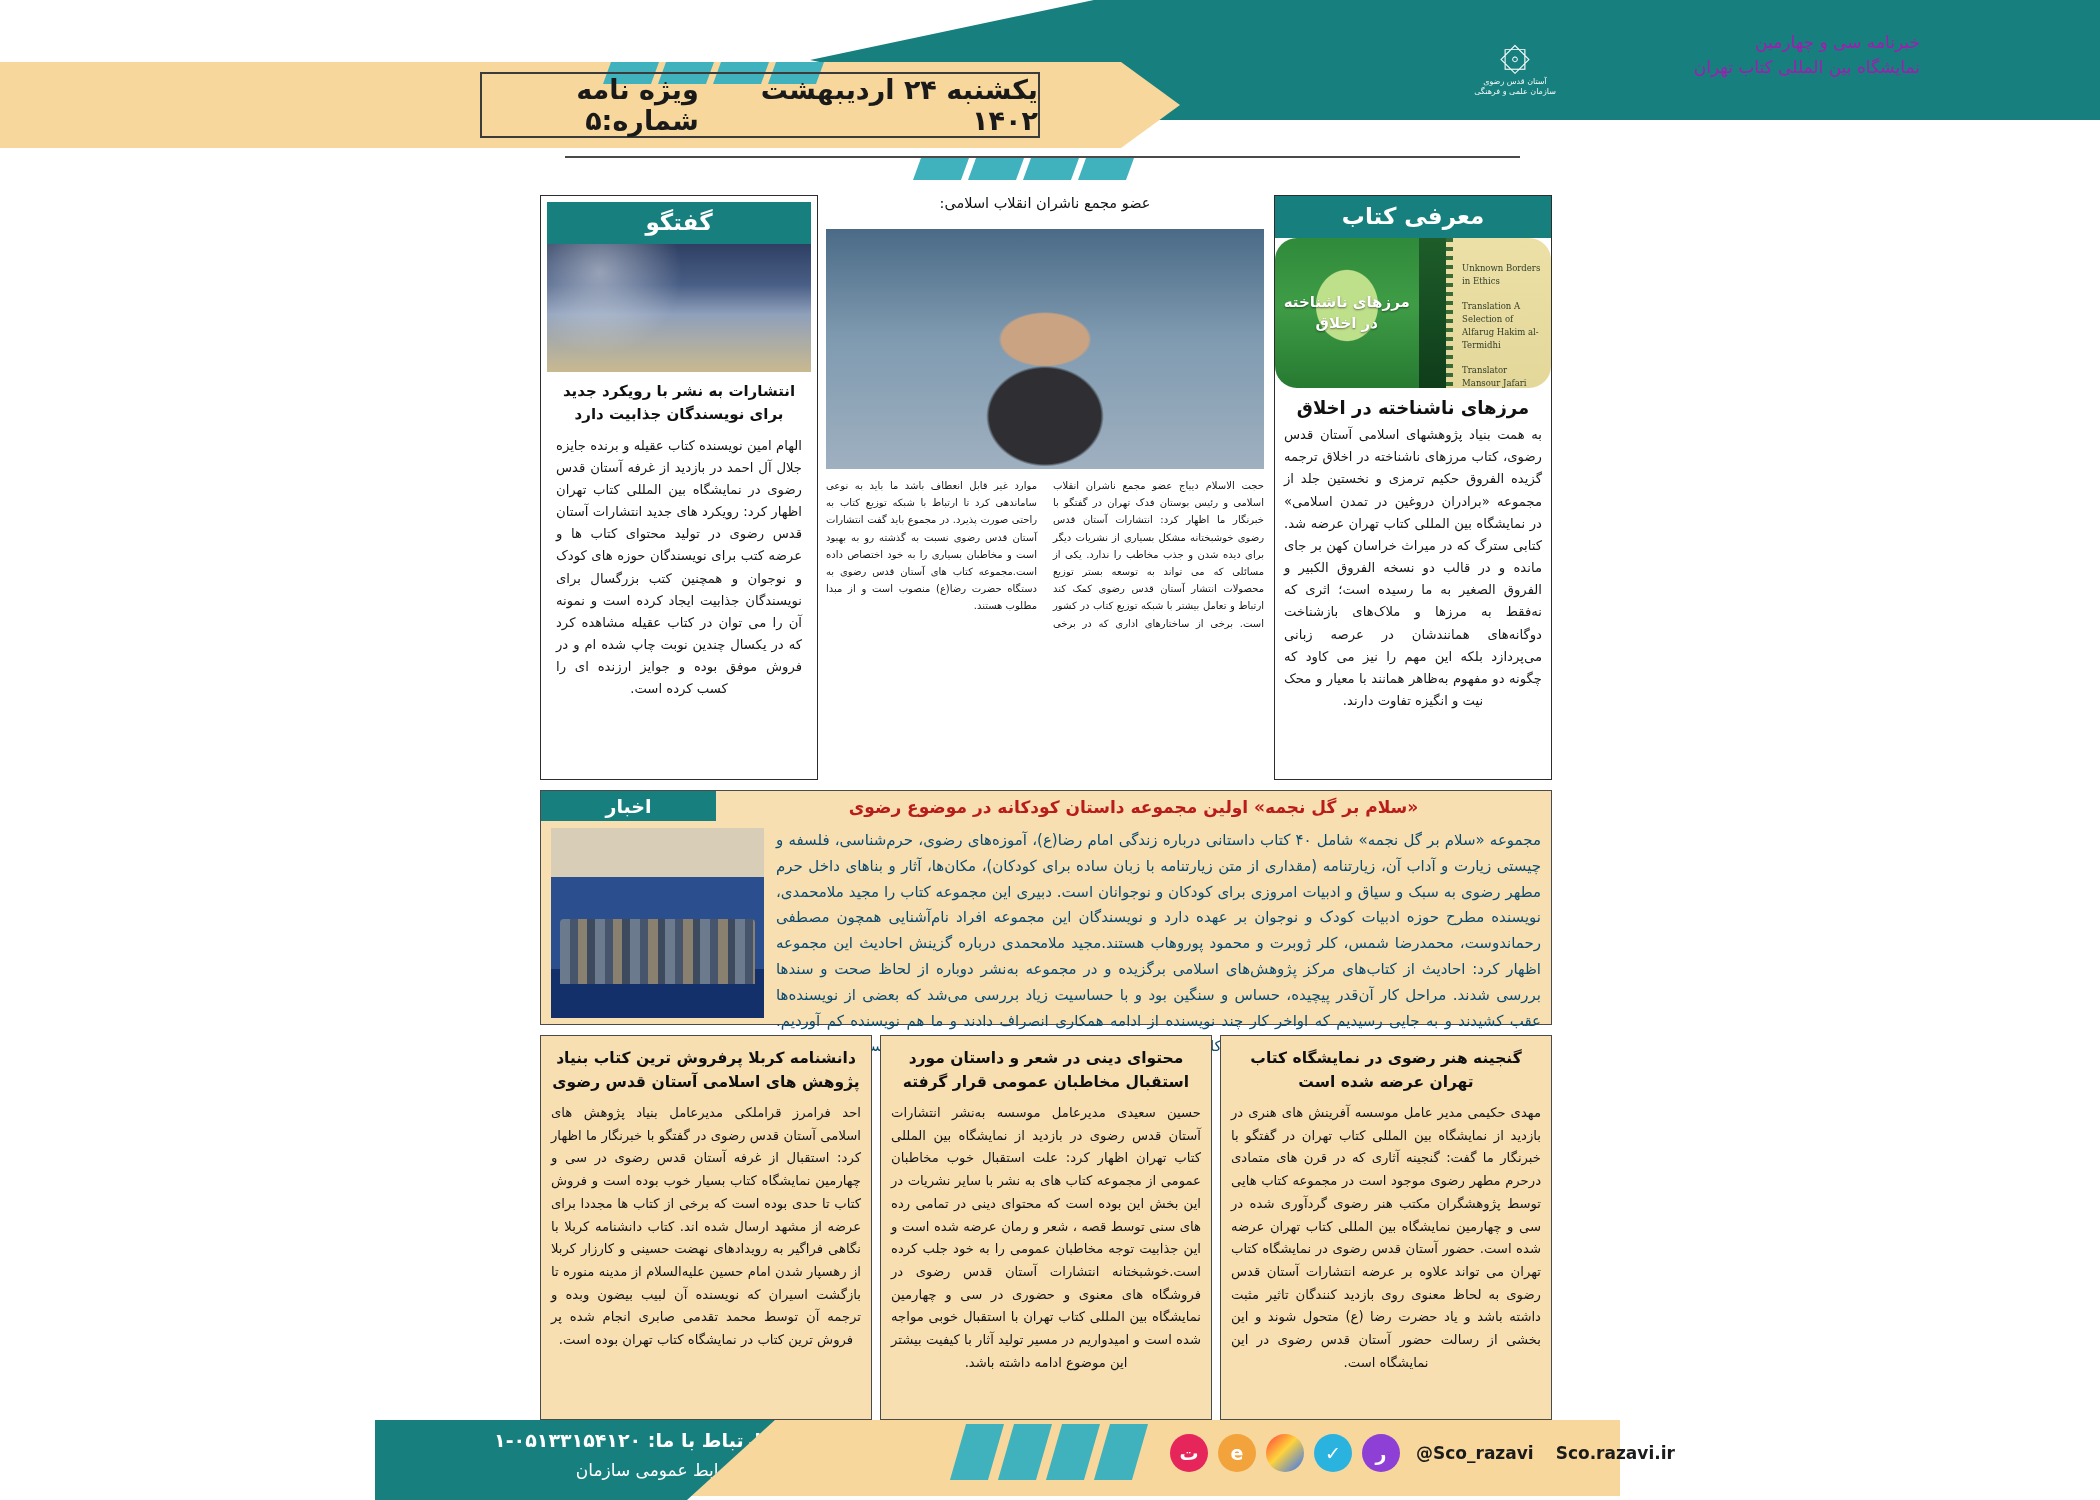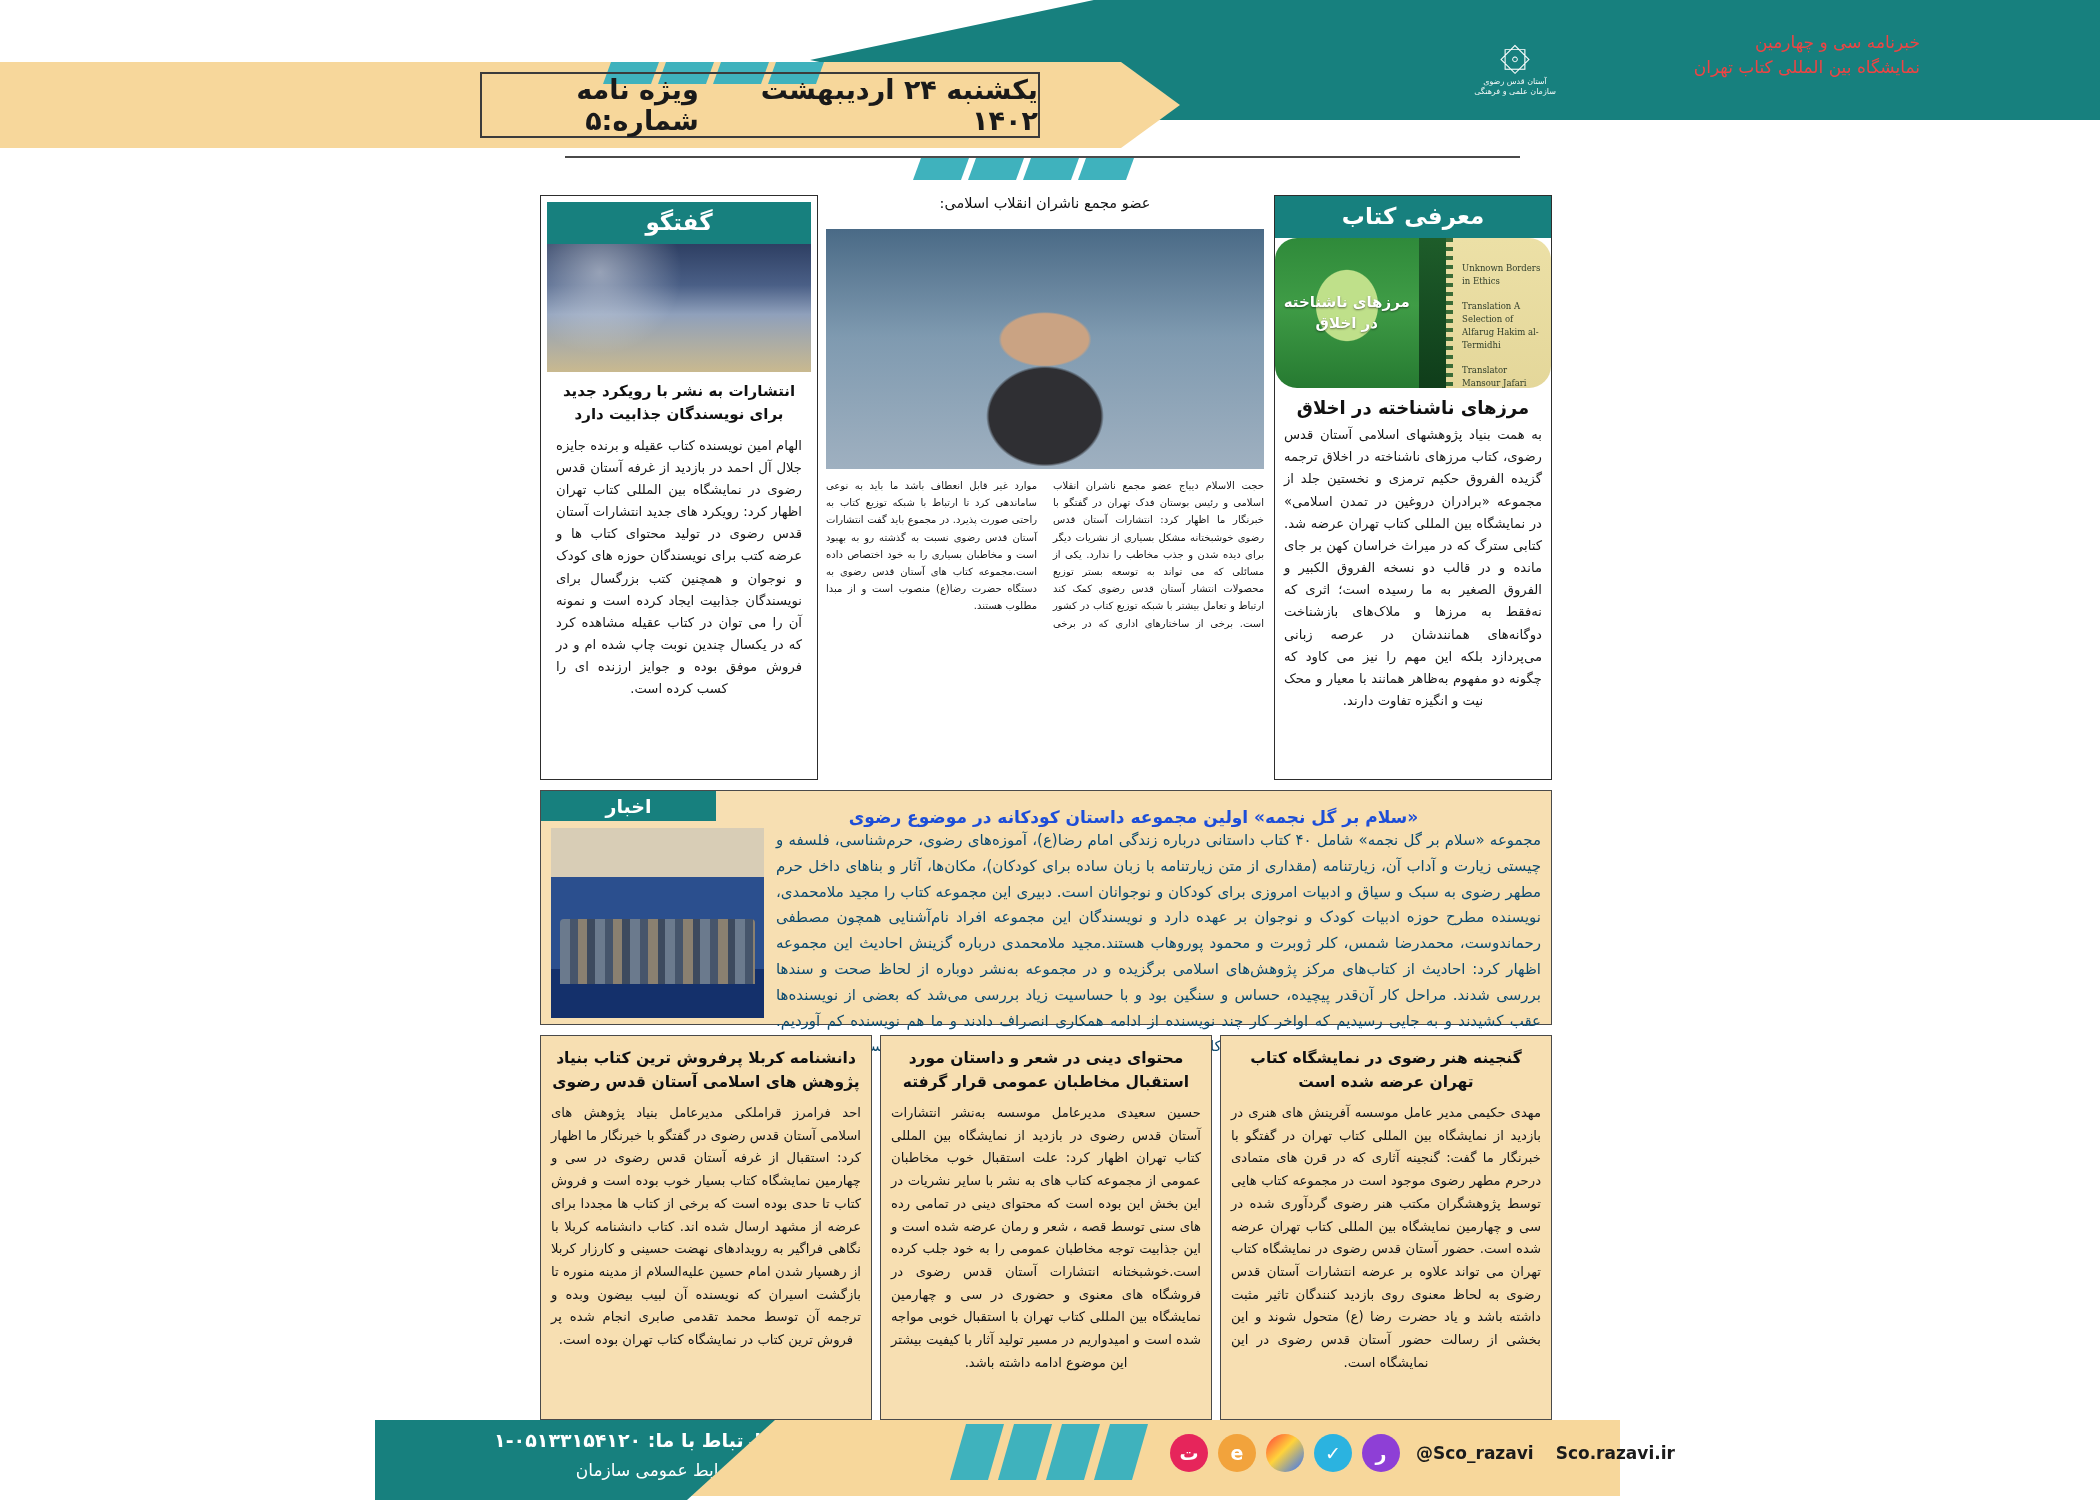--- a/index.html
+++ b/index.html
@@ -50,21 +50,21 @@
     font-family: "DejaVu Serif", "Liberation Serif", serif;
     font-weight: bold;
     letter-spacing: -2px;
   }
 
   .masthead-sub {
     position: absolute;
     right: 180px; top: 30px;
     width: 310px;
     text-align: right;
-    color: #ef4444;
+    color: #a21caf;
     line-height: 1.45;
   }
   .masthead-sub .l1 { font-size: 17px; }
   .masthead-sub .l2 { font-size: 17px; }
 
   .org-emblem {
     position: absolute;
     right: 530px; top: 8px;
     width: 110px;
     height: 108px;
@@ -296,22 +296,22 @@
   .news-head .tag {
     width: 175px;
     font-size: 19px;
     padding: 4px 0 6px;
   }
   .news-head .news-title {
     flex: 1;
     text-align: center;
     font-size: 17px;
     font-weight: bold;
-    color: #1d4ed8;
-    padding-top: 16px;
+    color: #b91c1c;
+    padding-top: 6px;
   }
   .news-body {
     display: flex;
     padding: 7px 10px 8px;
     gap: 12px;
     height: 202px;
   }
   .news-photo {
     width: 213px;
     height: 190px;

